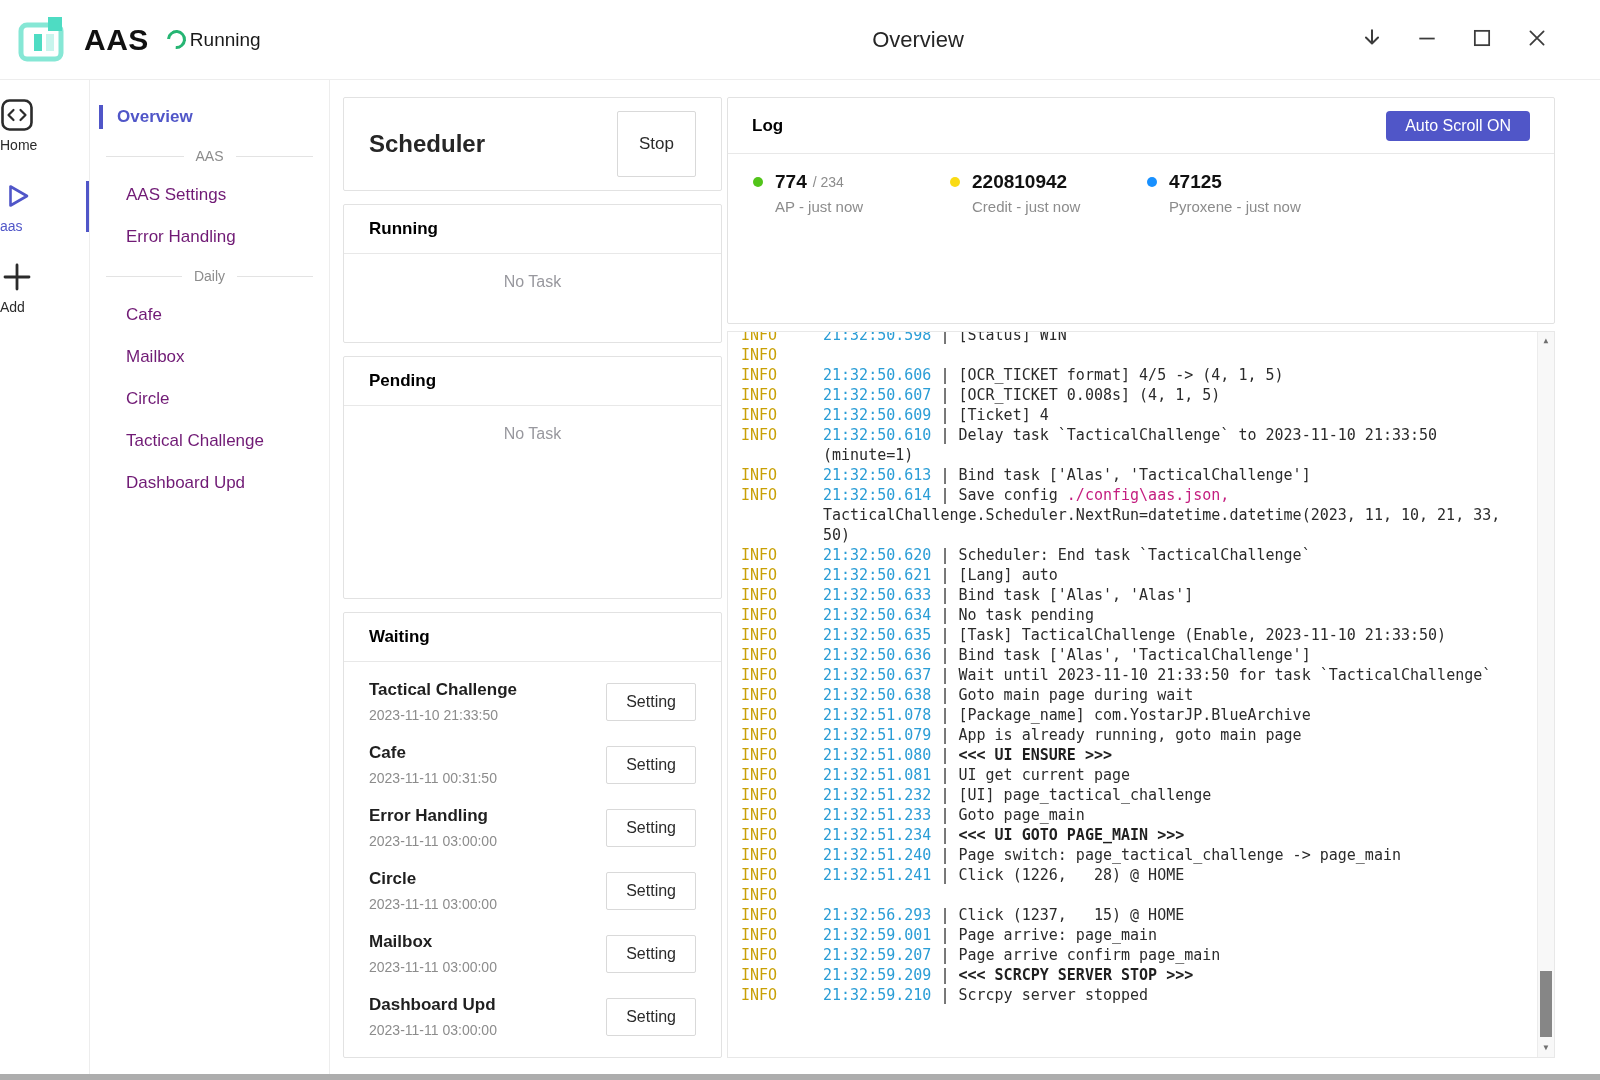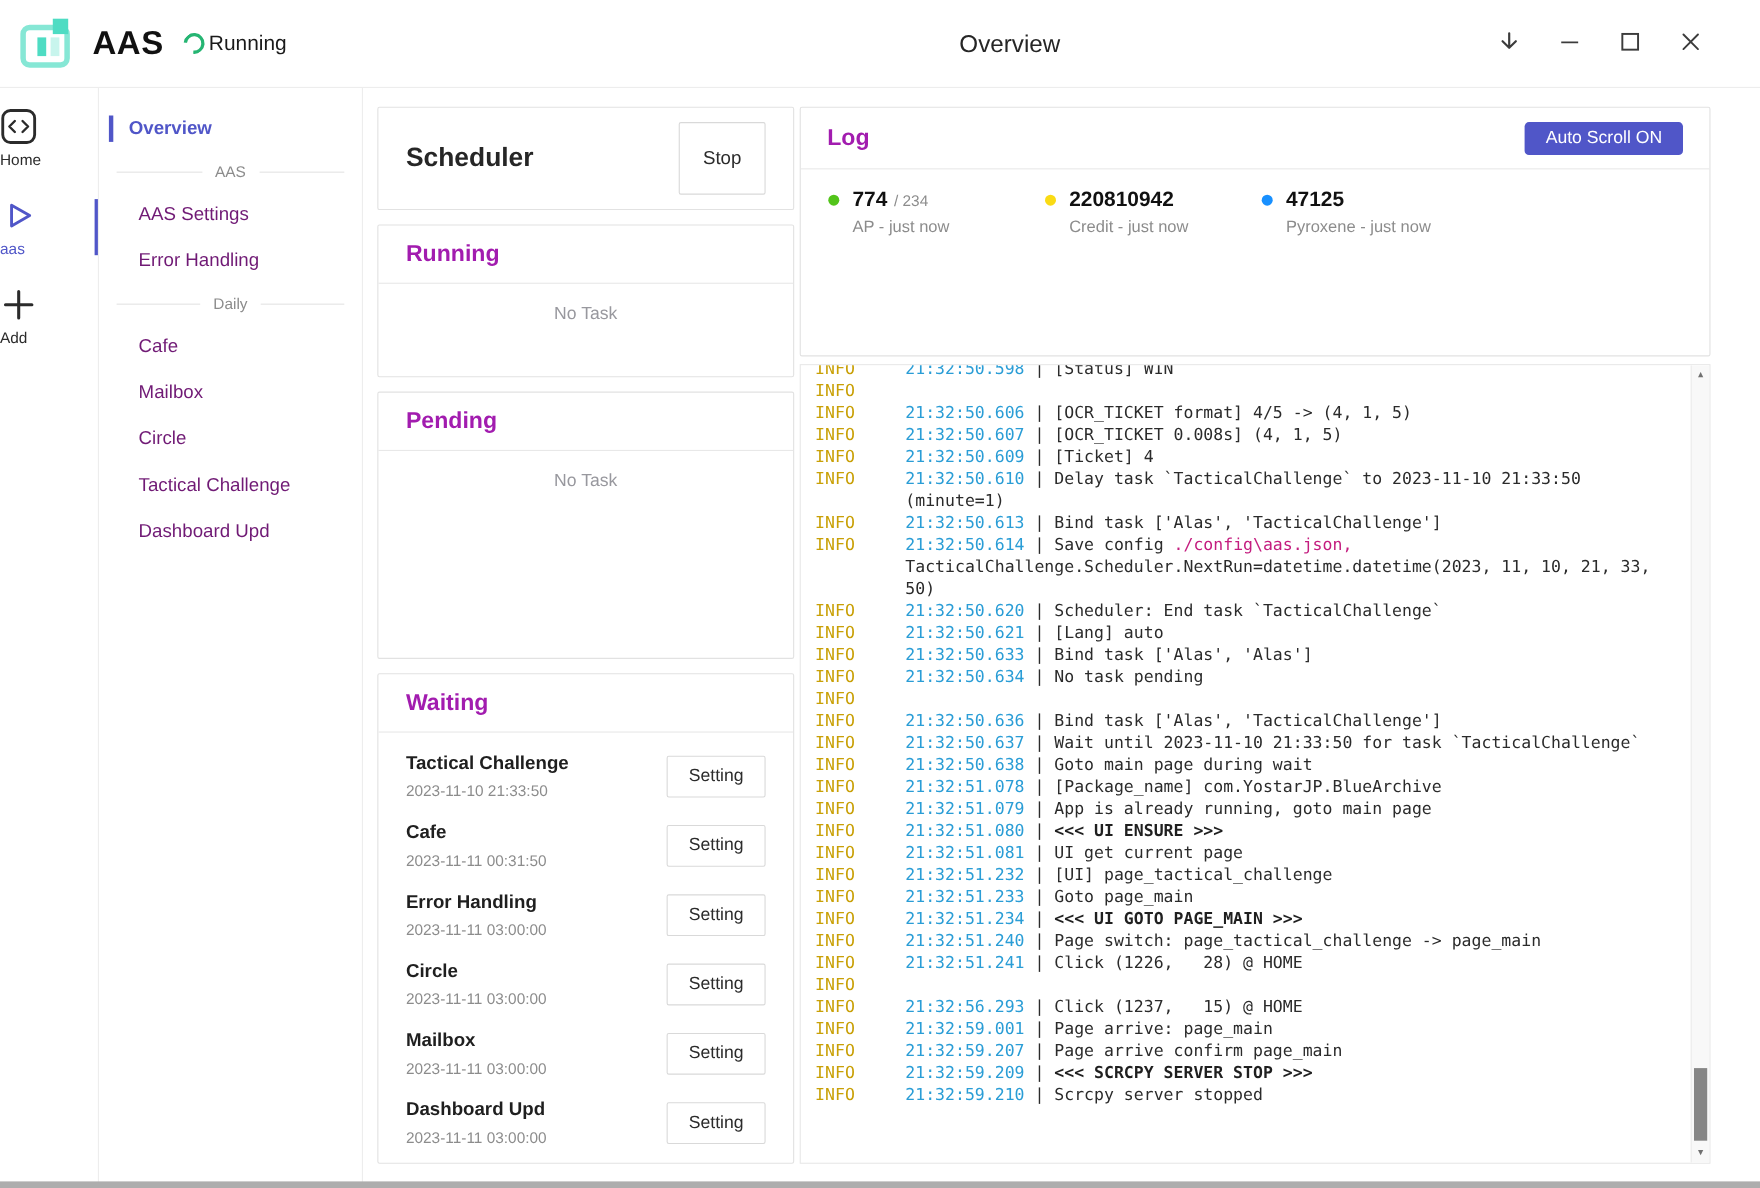--- a/index.html
+++ b/index.html
@@ -57,21 +57,21 @@
   .menu-divider::before{margin-right:12px}
   .menu-divider::after{margin-left:12px}
 
   
   .main{flex:1;display:flex;gap:5px;padding:17px 45px 22px 13px;min-width:0;overflow:hidden}
   .col-left{width:379px;flex:0 0 379px;display:flex;flex-direction:column;gap:13px}
   .col-right{flex:1;display:flex;flex-direction:column;min-width:0}
 
   .card{border:1px solid #e2e2e2;border-radius:2px;background:#fff}
   .card-head{padding:14px 25px;border-bottom:1px solid #e8e8e8}
-  .card-head h2,.row-head h2{font-size:21px;font-weight:700;color:#a21caf}
+  .card-head h2,.row-head h2{font-size:17px;font-weight:700;color:#000000}
   .row-head{display:flex;align-items:center;justify-content:space-between}
 
   .scheduler-card{padding:13px 25px;display:flex;align-items:center;justify-content:space-between}
   .btn{background:#fff;border:1px solid #d9d9d9;border-radius:2px;color:#2b2b2b;
     font-family:"Liberation Sans",sans-serif;cursor:pointer}
   .stop-btn{font-size:17px;padding:22px 21px}
   .empty-text{color:#98989e;font-size:16px;text-align:center;padding-top:19px}
   .running-card{height:139px;flex:0 0 139px}
   .pending-card{height:243px;flex:0 0 243px}
   .waiting-card{flex:1;min-height:0;overflow:hidden}
@@ -369,20 +369,21 @@
               <div class="log-row">
                 <span class="log-lvl">INFO</span>
                 <span class="log-content"><span class="log-time">21:32:50.633</span> | <span class="seg-plain">Bind task ['Alas', 'Alas']</span></span>
               </div>
               <div class="log-row">
                 <span class="log-lvl">INFO</span>
                 <span class="log-content"><span class="log-time">21:32:50.634</span> | <span class="seg-plain">No task pending</span></span>
               </div>
               <div class="log-row">
                 <span class="log-lvl">INFO</span>
+                <span class="log-content"><span class="log-time">21:32:50.635</span> | <span class="seg-plain">[Task] TacticalChallenge (Enable, 2023-11-10 21:33:50)</span></span>
               </div>
               <div class="log-row">
                 <span class="log-lvl">INFO</span>
                 <span class="log-content"><span class="log-time">21:32:50.636</span> | <span class="seg-plain">Bind task ['Alas', 'TacticalChallenge']</span></span>
               </div>
               <div class="log-row">
                 <span class="log-lvl">INFO</span>
                 <span class="log-content"><span class="log-time">21:32:50.637</span> | <span class="seg-plain">Wait until 2023-11-10 21:33:50 for task `TacticalChallenge`</span></span>
               </div>
               <div class="log-row">

